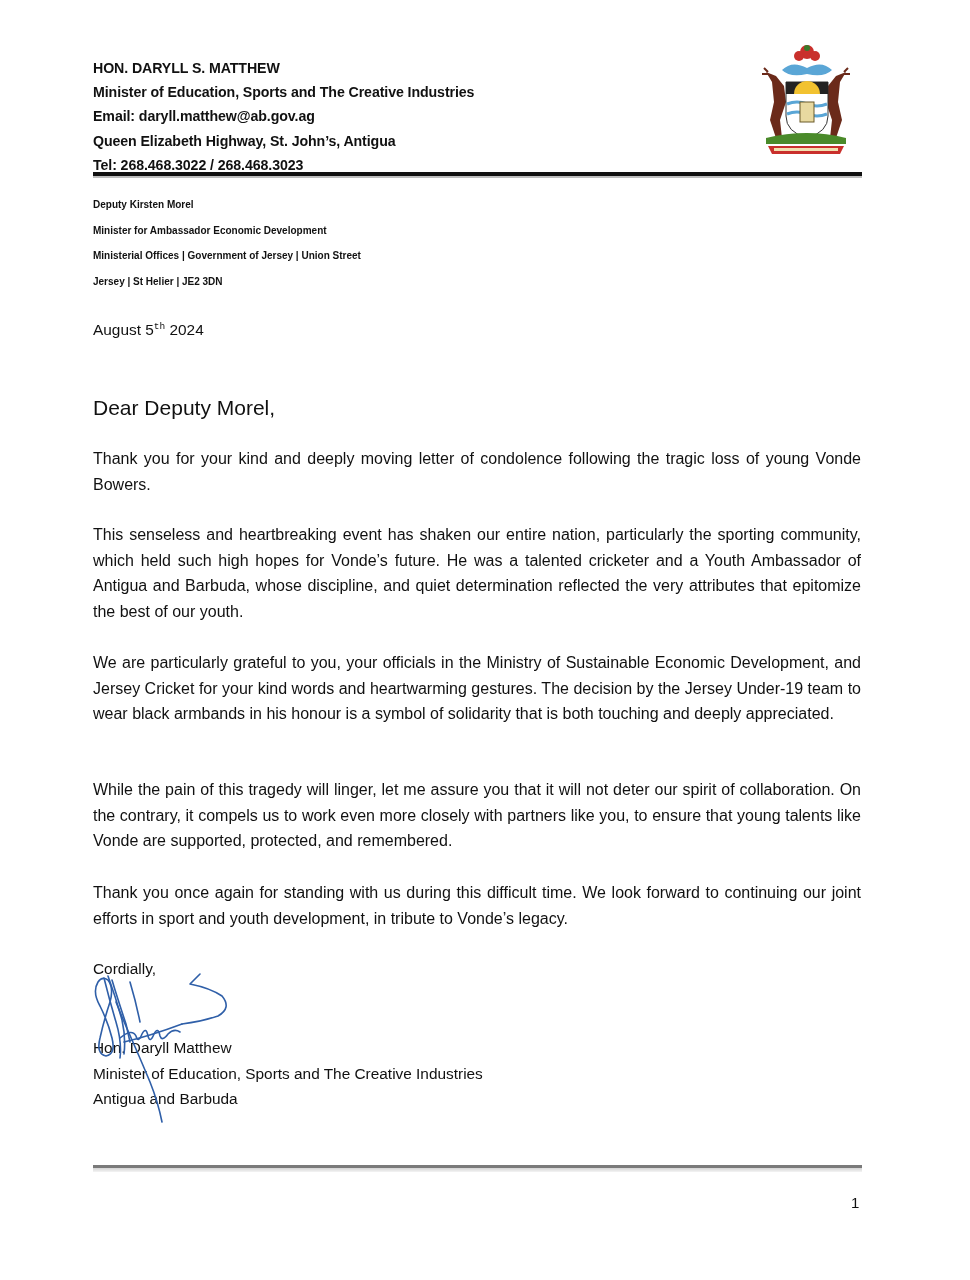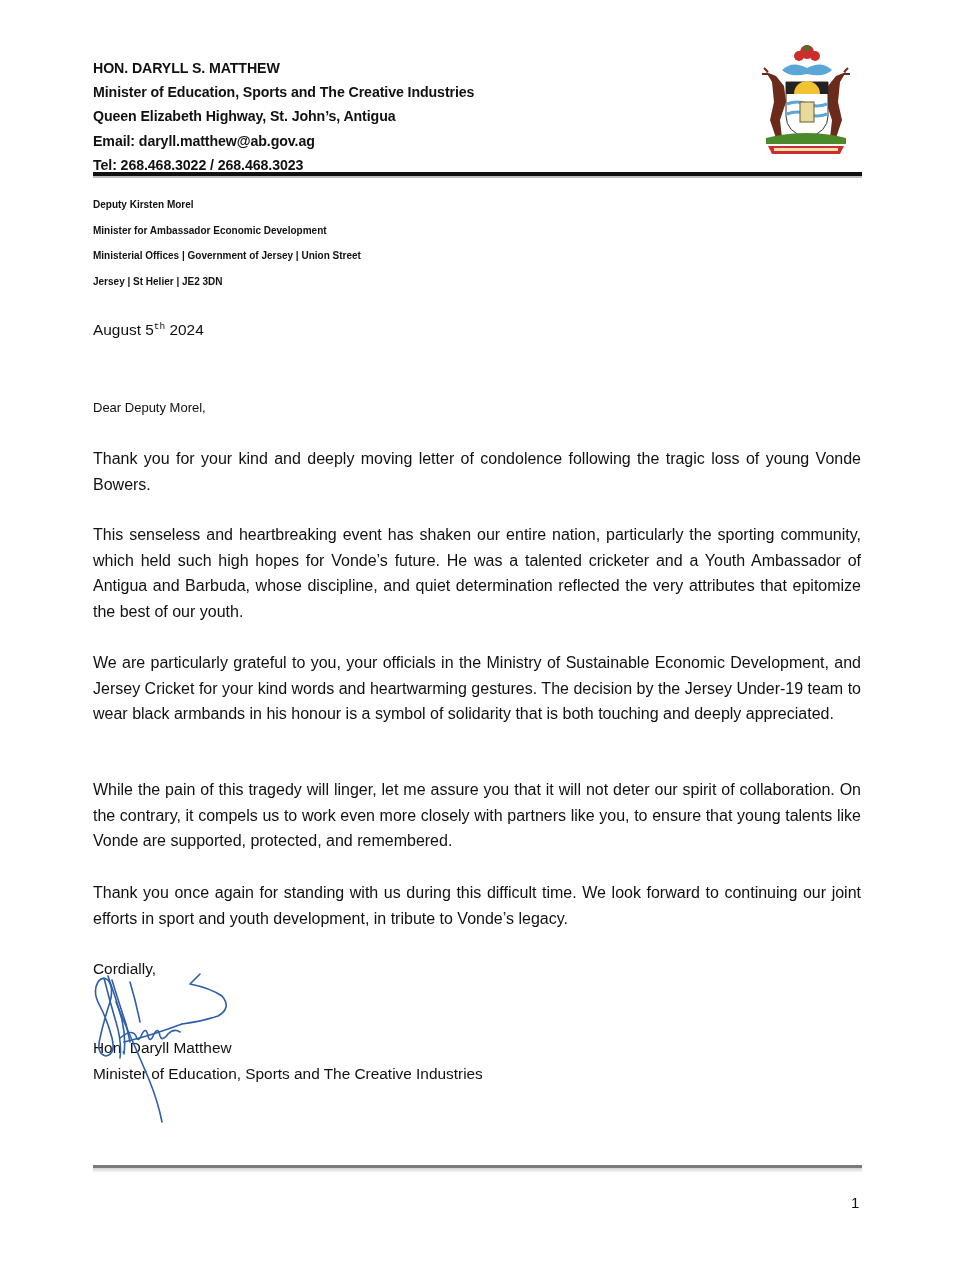--- a/index.html
+++ b/index.html
@@ -8,21 +8,21 @@
   .page { position:absolute; left:0; top:0; width:850px; height:1280px; }
   .letterhead { position:absolute; left:93px; top:56px; width:600px; }
   .lh-line { font-size:14.2px; font-weight:bold; line-height:24.2px; white-space:nowrap; letter-spacing:-0.1px; }
   .crest { position:absolute; left:752px; top:42px; width:108px; height:116px; }
   .rule-top { position:absolute; left:93px; top:172px; width:769px; height:4px; background:#111; }
   .rule-top-shadow { position:absolute; left:93px; top:176px; width:769px; height:2px; background:#bdbdbd; }
   .recipient { position:absolute; left:93px; top:192px; }
   .rc-line { font-size:10px; font-weight:bold; line-height:25.6px; white-space:nowrap; }
   .date { position:absolute; left:93px; top:319px; font-size:15.4px; line-height:22px; }
   .date sup { font-size:9.5px; vertical-align:top; position:relative; top:-3px;font-family:Liberation Mono, monospace; }
-  .salutation { position:absolute; left:93px; top:397px; font-size:13px; line-height:22px; }
+  .salutation { position:absolute; left:93px; top:397px; font-size:21px; line-height:22px; }
   .para { position:absolute; left:93px; width:768px; font-size:16px; line-height:25.5px; text-align:justify; }
   .p1 { top:446px; }
   .p2 { top:522px; }
   .p3 { top:650px; }
   .p4 { top:777px; }
   .p5 { top:880px; }
   .closing { position:absolute; left:93px; top:958px; font-size:15.4px; line-height:22px; }
   .sig-block { position:absolute; left:93px; top:1035px; }
   .sig-line { font-size:15.4px; line-height:25.5px; white-space:nowrap; }
   .signature { position:absolute; left:90px; top:962px; width:150px; height:165px; }
@@ -31,22 +31,22 @@
   .pagenum { position:absolute; left:851px; top:1193px; font-size:15px; line-height:20px; }
 </style>
 </head>
 <body>
 
 <div class="page">
 
   <div class="letterhead">
     <div class="lh-line">HON. DARYLL S. MATTHEW</div>
     <div class="lh-line">Minister of Education, Sports and The Creative Industries</div>
+    <div class="lh-line">Email: daryll.matthew@ab.gov.ag</div>
     <div class="lh-line">Queen Elizabeth Highway, St. John’s, Antigua</div>
-    <div class="lh-line">Email: daryll.matthew@ab.gov.ag</div>
     <div class="lh-line">Tel: 268.468.3022 / 268.468.3023</div>
   </div>
 
   <svg class="crest" viewBox="0 0 108 116">
 
     <circle cx="55" cy="10" r="7" fill="#c9302c"></circle>
     <circle cx="47" cy="14" r="5" fill="#c9302c"></circle>
     <circle cx="63" cy="14" r="5" fill="#c9302c"></circle>
     <circle cx="55" cy="6" r="3" fill="#3a7a2a"></circle>
 
@@ -88,20 +88,21 @@
   <div class="para p2">This senseless and heartbreaking event has shaken our entire nation, particularly the sporting community, which held such high hopes for Vonde’s future.  He was a talented cricketer and a Youth Ambassador of Antigua and Barbuda, whose discipline, and quiet determination reflected the very attributes that epitomize the best of our youth.</div>
   <div class="para p3">We are particularly grateful to you, your officials in the Ministry of Sustainable Economic Development, and Jersey Cricket for your kind words and heartwarming gestures. The decision by the Jersey Under-19 team to wear black armbands in his honour is a symbol of solidarity that is both touching and deeply appreciated.</div>
   <div class="para p4">While the pain of this tragedy will linger, let me assure you that it will not deter our spirit of collaboration. On the contrary, it compels us to work even more closely with partners like you, to ensure that young talents like Vonde are supported, protected, and remembered.</div>
   <div class="para p5">Thank you once again for standing with us during this difficult time. We look forward to continuing our joint efforts in sport and youth development, in tribute to Vonde’s legacy.</div>
 
   <div class="closing">Cordially,</div>
 
   <div class="sig-block">
     <div class="sig-line">Hon. Daryll Matthew</div>
     <div class="sig-line">Minister of Education, Sports and The Creative Industries</div>
+    <div class="sig-line">Antigua and Barbuda</div>
   </div>
 
   <svg class="signature" viewBox="0 0 150 165">
     <g fill="none" stroke="#2f5fa8" stroke-width="1.6" stroke-linecap="round" stroke-linejoin="round">
       <path d="M8 20 Q2 30 10 44 Q18 60 22 76 Q26 92 16 94 Q6 92 10 76 Q14 58 20 40 Q24 26 18 18 Q12 14 8 20"></path>
       <path d="M14 16 Q20 40 26 60 Q32 80 30 96"></path>
       <path d="M18 14 Q26 36 32 58 Q36 76 34 92"></path>
       <path d="M22 18 Q28 38 36 62 L40 80"></path>
       <path d="M26 40 Q34 60 42 78 Q50 96 60 120 Q68 140 72 160"></path>
       <path d="M30 76 Q42 66 46 74 Q48 82 52 72 Q56 64 58 74 Q60 82 64 72 Q68 64 70 74 Q72 80 78 72 Q84 66 90 70"></path>

